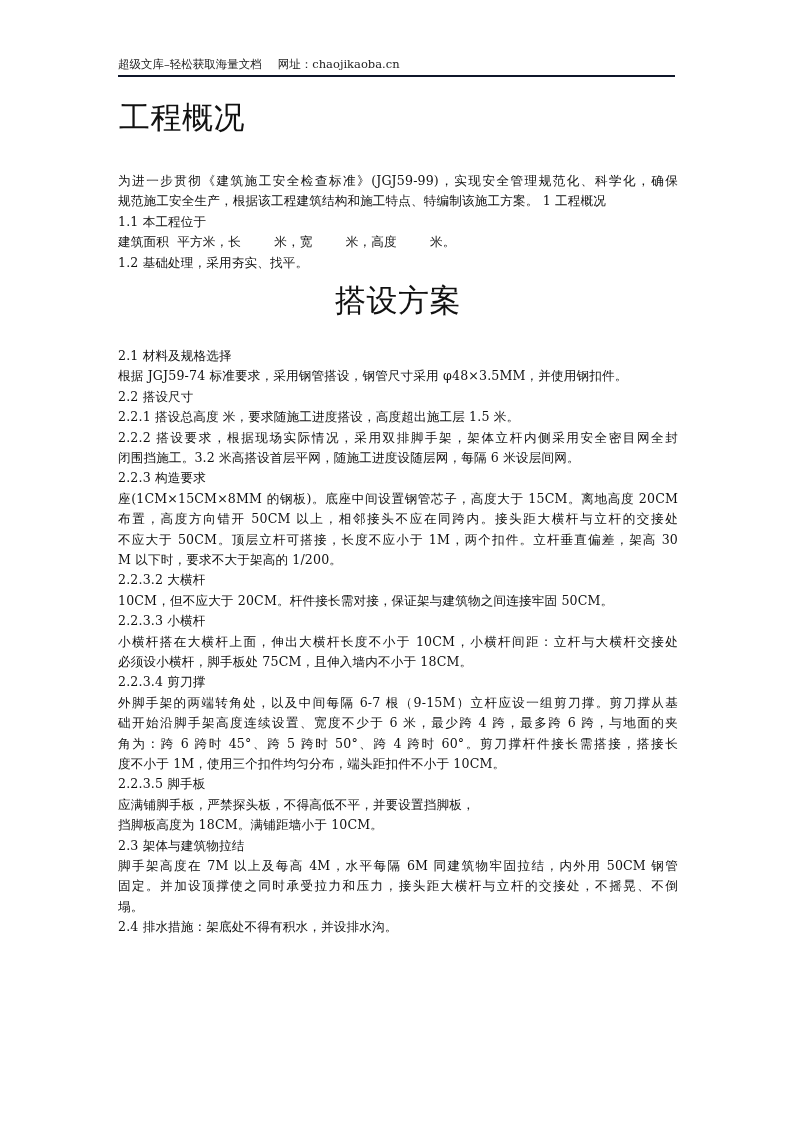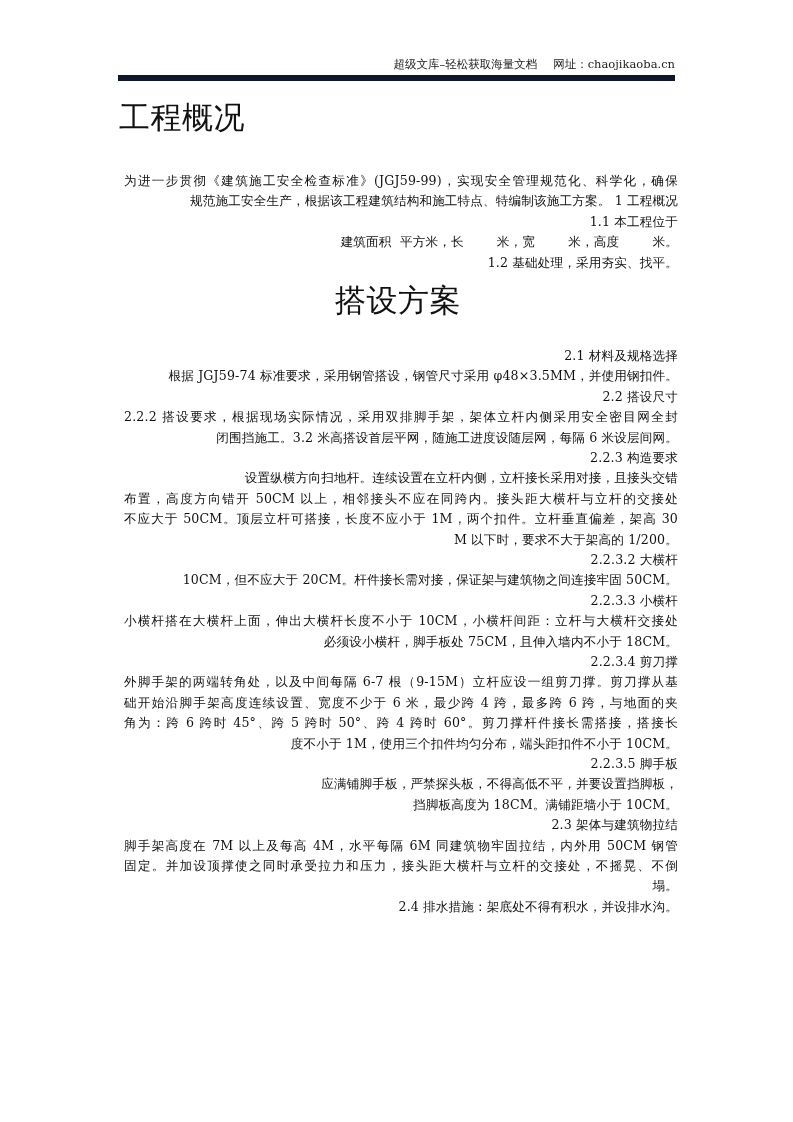--- a/index.html
+++ b/index.html
@@ -14,22 +14,22 @@
     overflow: hidden;
     font-family: "DejaVu Serif", "Liberation Serif", serif;
     color: #111111;
   }
   .page-header {
     position: absolute;
     left: 118px;
     top: 55px;
     width: 557px;
     height: 20px;
-    border-bottom: 6px solid #0f172a;
-    text-align: right;
+    border-bottom: 2px solid #0f172a;
+    text-align: left;
     font-size: 11.5px;
     line-height: 18px;
     color: #222222;
     white-space: nowrap;
   }
   .page-header .sep { display: inline-block; width: 16px; }
   .content {
     position: absolute;
     left: 118px;
     top: 90px;
@@ -46,29 +46,27 @@
   }
   .sec1-title { margin-top: 4px; }
   .sec1-body { margin-top: 28px; }
   .sec2-title { margin-top: 36px; text-align: center; }
   .sec2-body { margin-top: 20px; }
   .line {
     font-size: 12.6px;
     line-height: 20.4px;
     white-space: nowrap;
     letter-spacing: 0.15px;
-    text-align: right;
   }
   .line.justify {
     text-align: justify;
     text-align-last: justify;
     white-space: normal;
     height: 20.4px;
     overflow: hidden;
-    margin-left: 6px;
   }
 </style>
 </head>
 <body>
 
 <div class="page-header">
   <span>超级文库–轻松获取海量文档</span><span class="sep"></span><span>网址：chaojikaoba.cn</span>
 </div>
 
 <div class="content">
@@ -80,24 +78,25 @@
     <div class="line">1.1  本工程位于</div>
     <div class="line" style="white-space:pre;">建筑面积  平方米，长        米，宽        米，高度        米。</div>
     <div class="line">1.2  基础处理，采用夯实、找平。</div>
   </div>
 
   <h1 class="section-title sec2-title">搭设方案</h1>
   <div class="sec2-body">
     <div class="line">2.1  材料及规格选择</div>
     <div class="line">根据 JGJ59-74  标准要求，采用钢管搭设，钢管尺寸采用 φ48×3.5MM，并使用钢扣件。</div>
     <div class="line">2.2  搭设尺寸</div>
+    <div class="line">2.2.1  搭设总高度  米，要求随施工进度搭设，高度超出施工层 1.5  米。</div>
     <div class="line justify">2.2.2  搭设要求，根据现场实际情况，采用双排脚手架，架体立杆内侧采用安全密目网全封</div>
     <div class="line">闭围挡施工。3.2  米高搭设首层平网，随施工进度设随层网，每隔 6  米设层间网。</div>
     <div class="line">2.2.3  构造要求</div>
-    <div class="line">设置纵横方向扫地杆。连续设置在立杆内侧，立杆接长采用对接，且接头交错</div>
+    <div class="line justify">座(1CM×15CM×8MM  的钢板)。底座中间设置钢管芯子，高度大于 15CM。离地高度 20CM</div>
     <div class="line justify">布置，高度方向错开 50CM  以上，相邻接头不应在同跨内。接头距大横杆与立杆的交接处</div>
     <div class="line justify">不应大于 50CM。顶层立杆可搭接，长度不应小于 1M，两个扣件。立杆垂直偏差，架高 30</div>
     <div class="line">M  以下时，要求不大于架高的 1/200。</div>
     <div class="line">2.2.3.2  大横杆</div>
     <div class="line">10CM，但不应大于 20CM。杆件接长需对接，保证架与建筑物之间连接牢固 50CM。</div>
     <div class="line">2.2.3.3  小横杆</div>
     <div class="line justify">小横杆搭在大横杆上面，伸出大横杆长度不小于 10CM，小横杆间距：立杆与大横杆交接处</div>
     <div class="line">必须设小横杆，脚手板处 75CM，且伸入墙内不小于 18CM。</div>
     <div class="line">2.2.3.4  剪刀撑</div>
     <div class="line justify">外脚手架的两端转角处，以及中间每隔 6-7  根（9-15M）立杆应设一组剪刀撑。剪刀撑从基</div>

